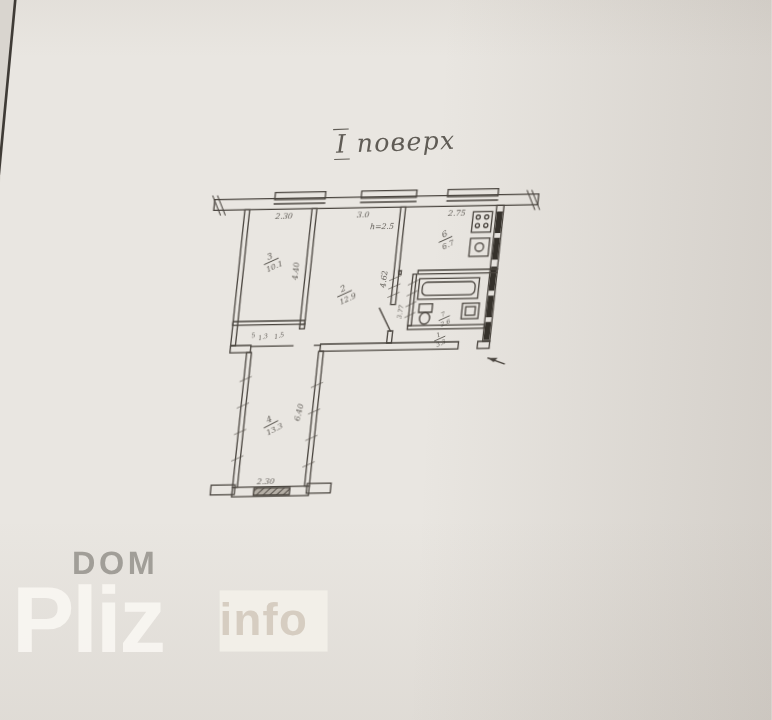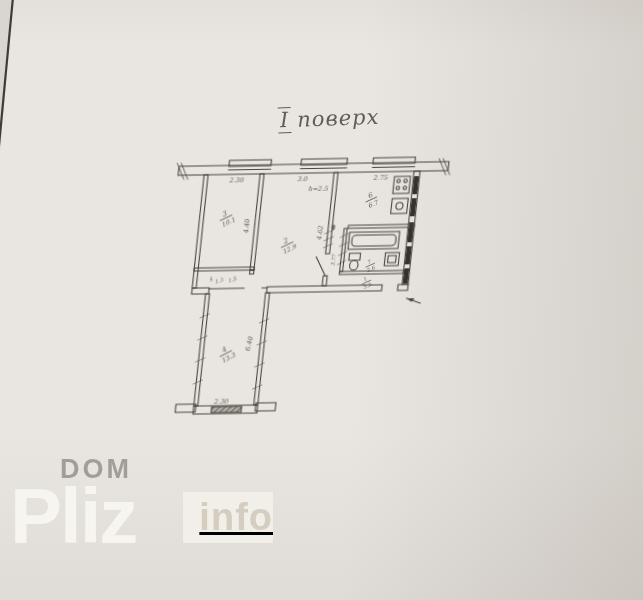--- a/index.html
+++ b/index.html
@@ -33,21 +33,21 @@
     fill:#45413b;opacity:.85;
   }
   .dim{font-size:6.5px;}
   .dim-sm{font-size:5.2px;}
   .rnum{font-size:7px;}
   .rarea{font-size:6.3px;}
   
   #wm-top{left:28px;top:454px;font-size:27px;font-weight:700;color:#a19e98;letter-spacing:3px;margin-left:32px;}
   #wm-main{left:10px;top:477px;font-size:78px;font-weight:700;color:rgba(250,248,243,0.85);letter-spacing:-2px;line-height:1;text-align:right;}
   #wm-suffix-box{left:183px;top:492px;width:90px;height:51px;background:rgba(245,242,235,0.8);
-    display:flex;align-items:center;justify-content:flex-end;text-decoration:underline;}
+    display:flex;align-items:center;justify-content:flex-start;}
   #wm-suffix-box span{font-size:38px;font-weight:700;color:#d6cdc1;letter-spacing:1px;}
 </style>
 </head>
 <body>
 
 <svg id="paper-edge" class="abs" viewBox="0 0 42 176">
   <polygon points="0,0 13,0 0,152" fill="#d9d5cf"></polygon>
   <line x1="13" y1="-3" x2="-2" y2="156" stroke="#3f3b36" stroke-width="2.2"></line>
 </svg>
 

